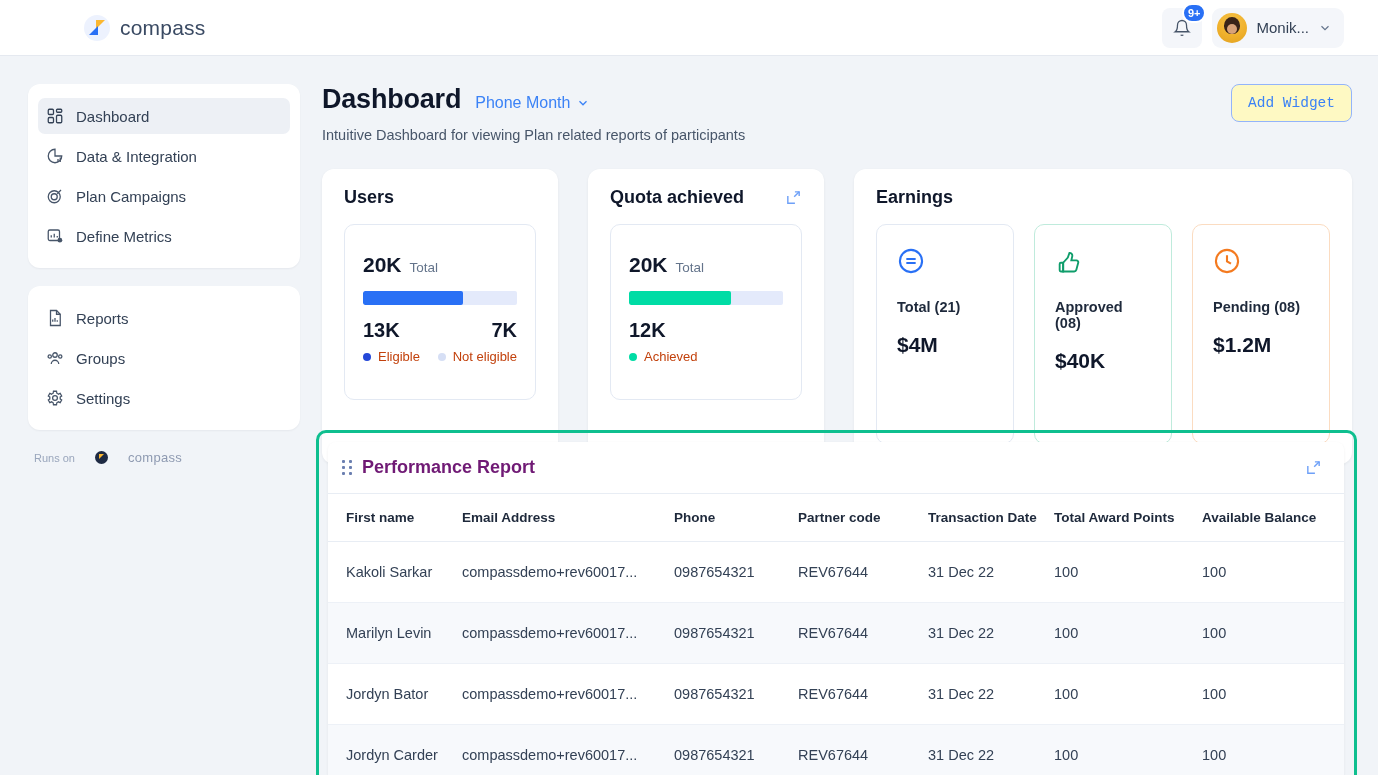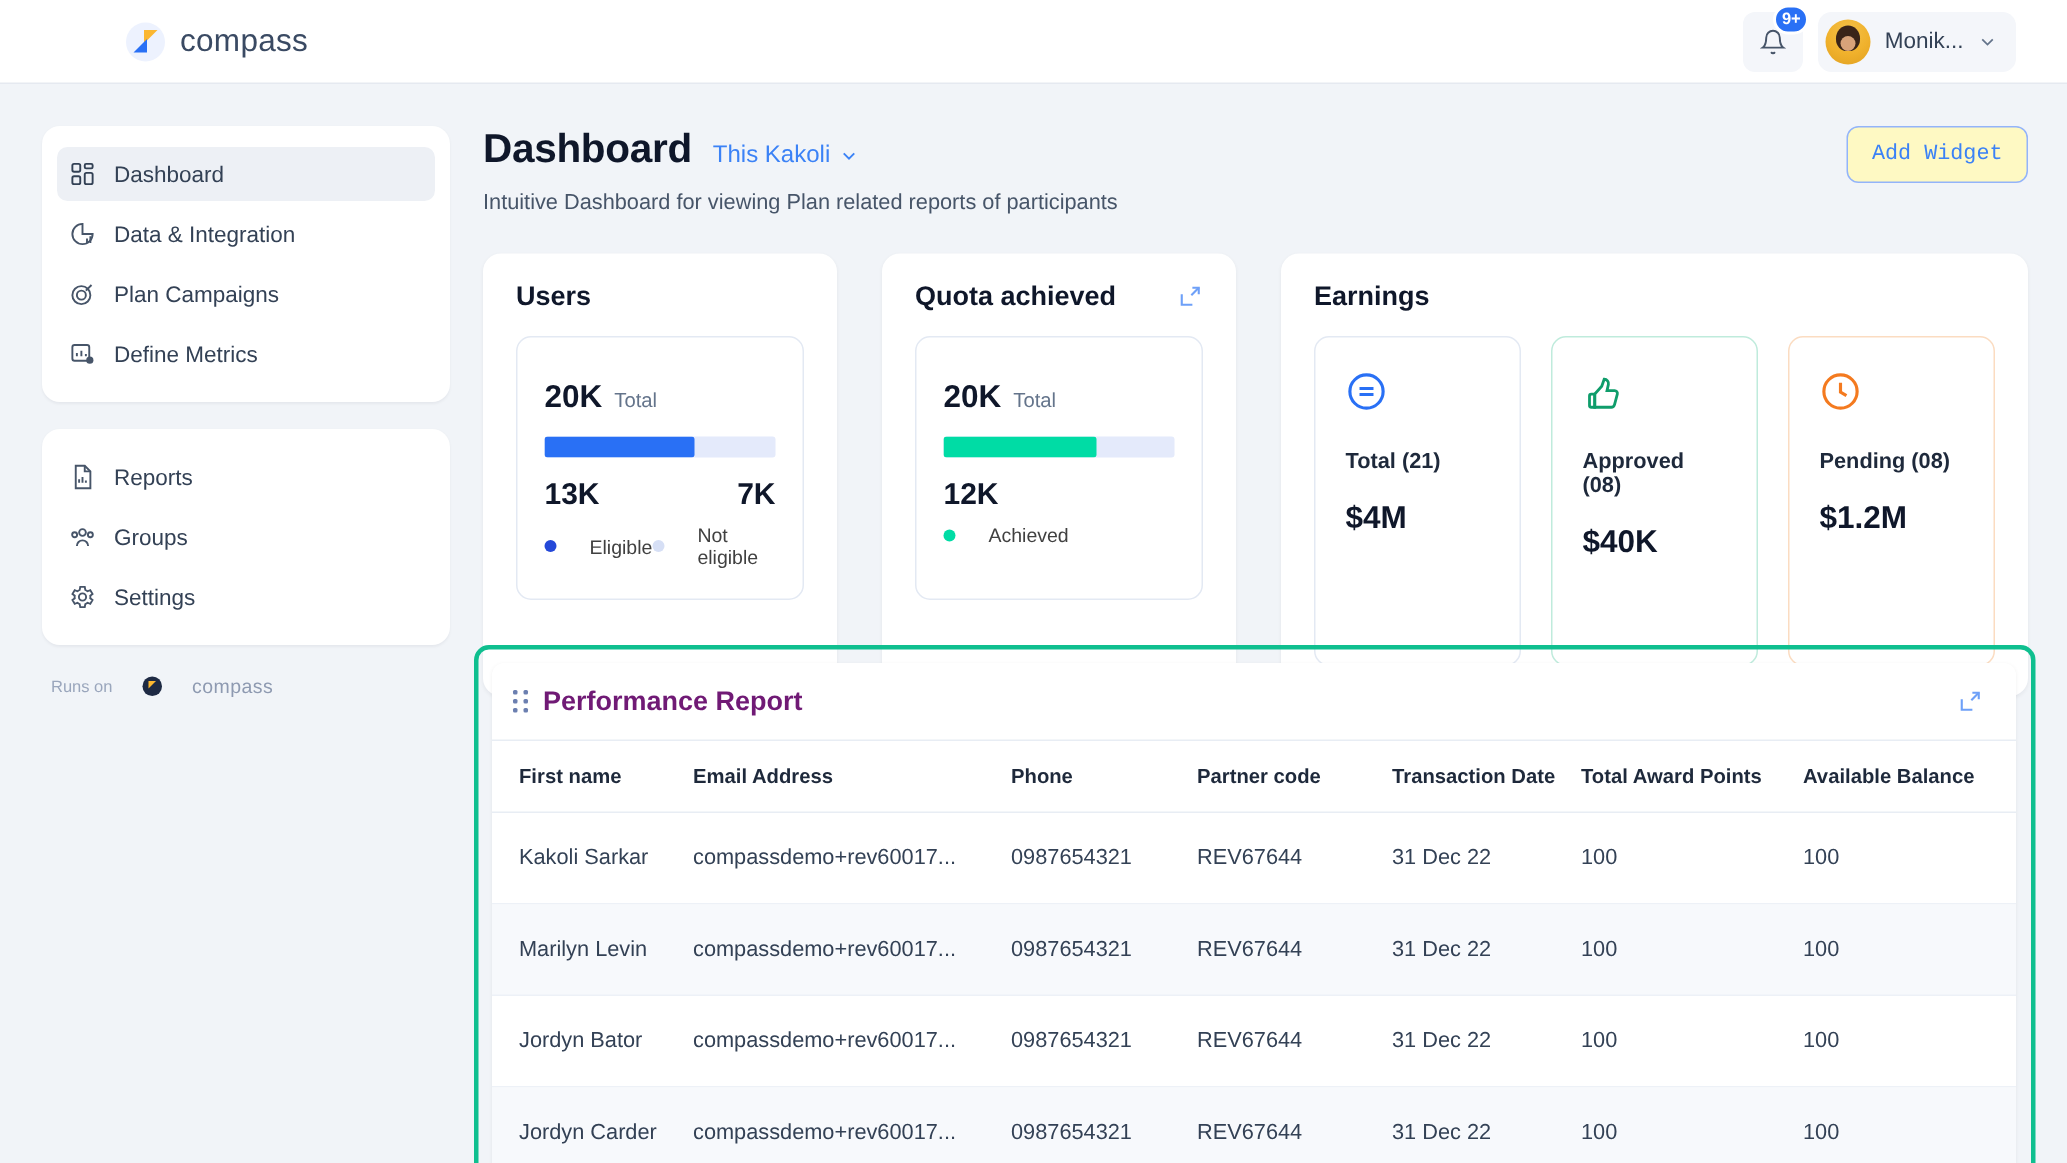--- a/index.html
+++ b/index.html
@@ -144,21 +144,21 @@
     padding: 28px 18px 22px; height: 176px;
   }
   .big-row { display: flex; align-items: baseline; gap: 8px; }
   .big-num { font-size: 21px; font-weight: 700; color: #0F172A; }
   .big-lab { font-size: 13.5px; color: #64748B; }
   .bar { margin-top: 14px; height: 14px; border-radius: 2px; background: #E4EAFB; overflow: hidden; }
   .bar-fill { height: 100%; border-radius: 2px; }
   .bar-nums { display: flex; justify-content: space-between; margin-top: 14px; }
   .bar-num { font-size: 20px; font-weight: 700; color: #0F172A; }
   .legends { display: flex; justify-content: space-between; margin-top: 7px; }
-  .legend { display: flex; align-items: center; gap: 22px; font-size: 13px; color: #404040; }
+  .legend { display: flex; align-items: center; gap: 7px; font-size: 13px; color: #c2410c; }
   .dot { width: 8px; height: 8px; border-radius: 50%; flex: none; }
 
   .earn-row { display: flex; gap: 20px; margin-top: 16px; }
   .earn-box {
     flex: 1; border-radius: 10px; padding: 22px 20px; height: 220px;
     border: 1px solid #E3E9F3;
   }
   .earn-box.green { border-color: #BFEBDC; }
   .earn-box.orange { border-color: #FBDCC1; }
   .earn-icon { width: 28px; height: 28px; }
@@ -317,21 +317,21 @@
   </div>
 </div>
 
 <div class="main">
 
   <div class="page-head">
     <div>
       <div class="title-row">
         <span class="page-title">Dashboard</span>
         <span class="period">
-          <span>This Kakoli</span>
+          <span>Phone Month</span>
           <svg width="14" height="14" viewBox="0 0 24 24" fill="none" stroke="#3B82F6" stroke-width="2.2">
               <path d="M6 9l6 6 6-6"></path>
             </svg>
         </span>
       </div>
       <div class="page-sub">Intuitive Dashboard for viewing Plan related reports of participants</div>
     </div>
     <button class="add-widget">Add Widget</button>
   </div>
 

